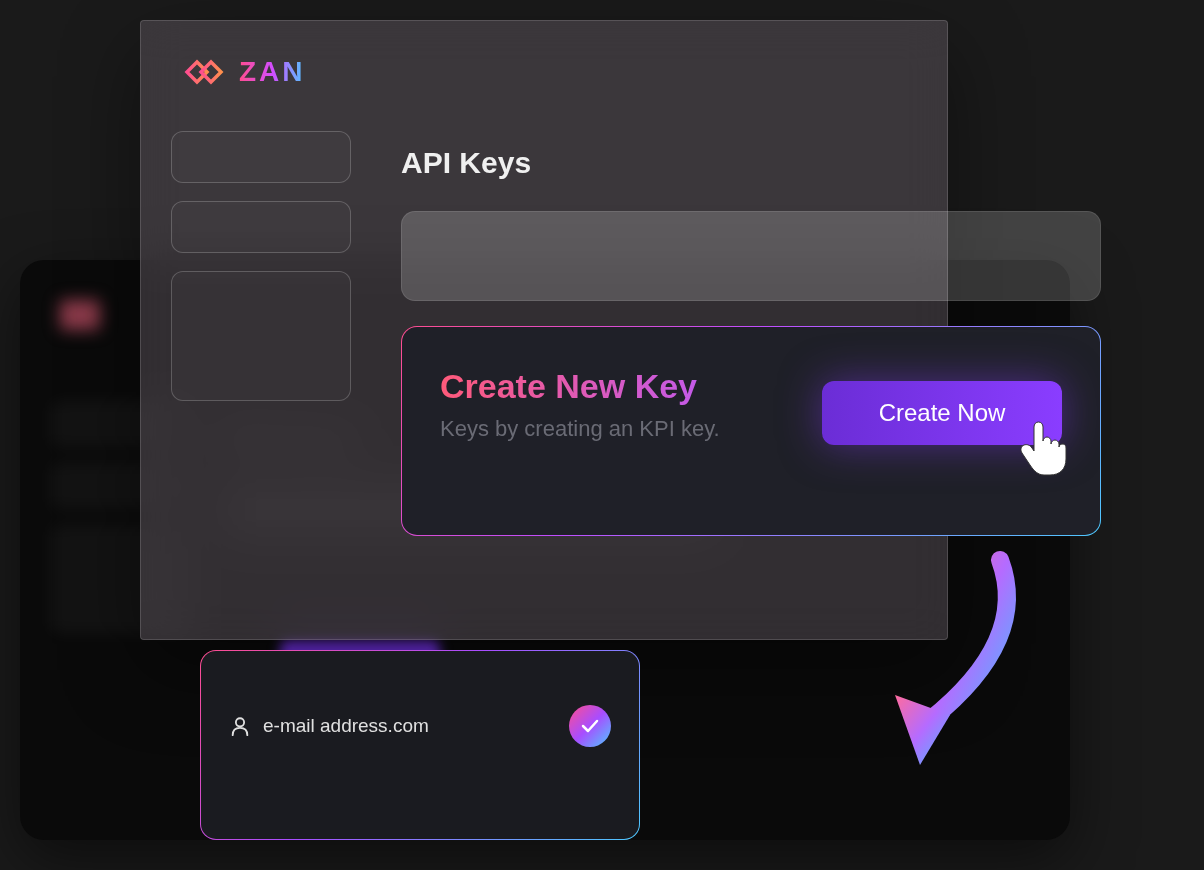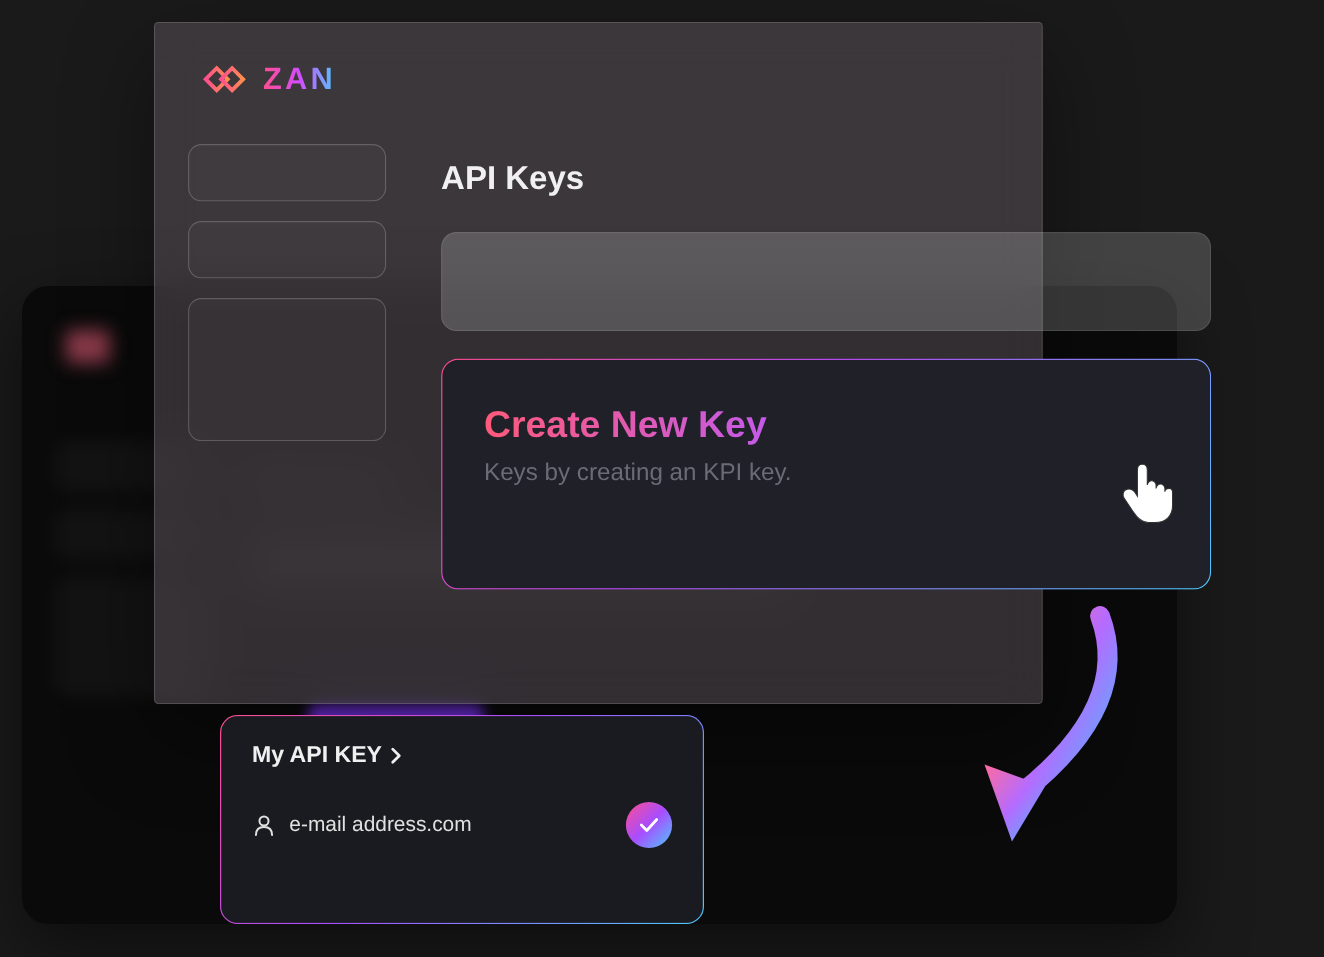--- a/index.html
+++ b/index.html
@@ -347,45 +347,40 @@
     <div class="sidebar-item large"></div>
   </div>
 
   <div class="page-title">API Keys</div>
 
   <div class="content-bar"></div>
 
   <div class="create-card">
     <div class="create-title">Create New Key</div>
     <div class="create-subtitle">Keys by creating an KPI key.</div>
+    <button class="create-button">Create Now</button>
     <svg class="cursor-hand" viewBox="0 0 58 62">
       <path d="M20 10 C20 7 22 5 24.5 5 C27 5 29 7 29 10 L29 24 C29 22 31 20 33 20 C35 20 37 22 37 24 L37 27 C37 25 39 23 41 23 C43 23 45 25 45 27 L45 30 C45 28 47 27 49 27 C51 27 52 29 52 31 L52 42 C52 52 46 58 36 58 L30 58 C24 58 20 54 16 48 L8 36 C6 33 7 29 10 28 C13 27 16 28 18 31 L20 34 Z" fill="white" stroke="#333" stroke-width="1"></path>
     </svg>
   </div>
 </div>
 
 <svg class="arrow-svg" viewBox="0 0 260 260">
   <defs>
     <linearGradient id="arrowGrad" x1="0%" y1="0%" x2="100%" y2="100%">
       <stop offset="0%" stop-color="#ff6b9d"></stop>
       <stop offset="50%" stop-color="#b56bff"></stop>
       <stop offset="100%" stop-color="#4db8ff"></stop>
     </linearGradient>
   </defs>
   <path d="M200 20 Q230 100 130 180" fill="none" stroke="url(#arrowGrad)" stroke-width="18" stroke-linecap="round"></path>
   <path d="M95 155 L150 175 L120 225 Z" fill="url(#arrowGrad)"></path>
 </svg>
 
 <div class="result-card">
-  <div class="result-title">
-    <span>My API KEY</span>
-    <svg width="10" height="16" viewBox="0 0 10 16">
-      <path d="M2 2 L8 8 L2 14" fill="none" stroke="#f0f0f0" stroke-width="2.5" stroke-linecap="round" stroke-linejoin="round"></path>
-    </svg>
-  </div>
 
   <div class="result-row first">
     <div class="result-row-left">
       <svg class="icon-sm" viewBox="0 0 24 24">
         <circle cx="12" cy="8" r="4.5" fill="none" stroke="#e0e0e0" stroke-width="2"></circle>
         <path d="M4 22 C4 16 8 14 12 14 C16 14 20 16 20 22" fill="none" stroke="#e0e0e0" stroke-width="2" stroke-linecap="round"></path>
       </svg>
       <span>e-mail address.com</span>
     </div>
     <div class="check-badge">

